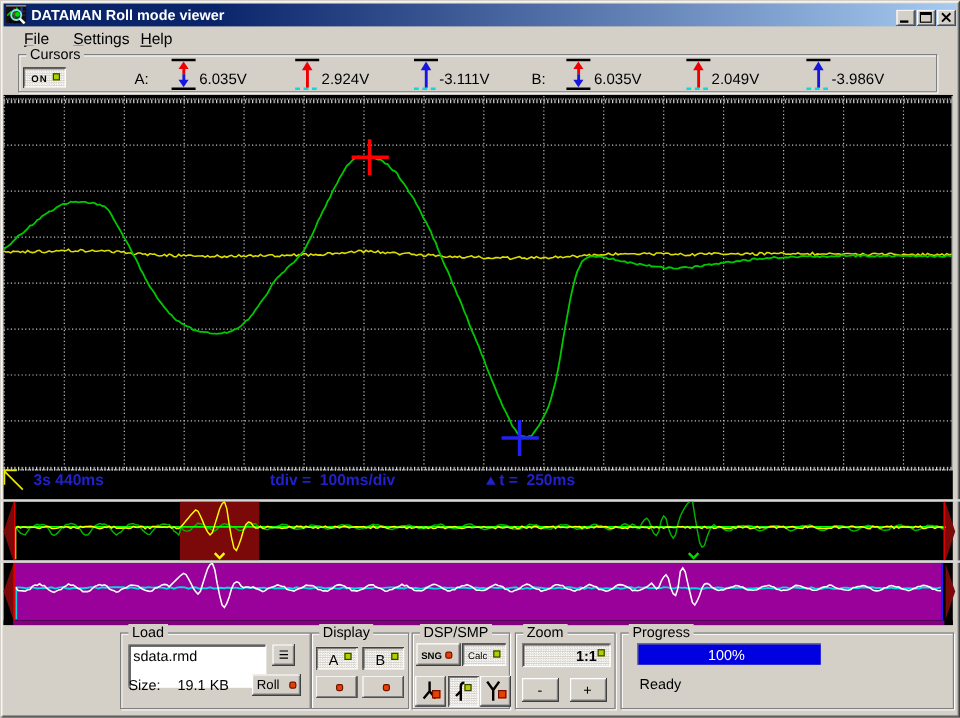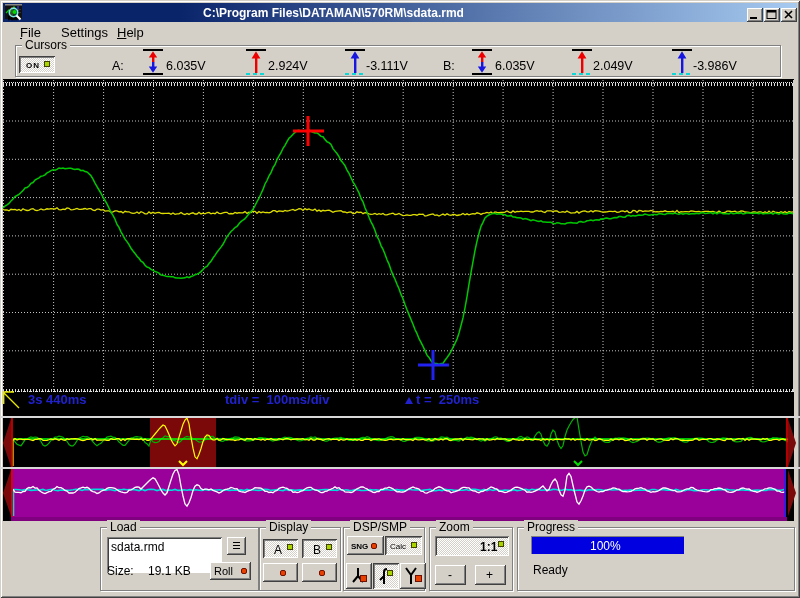--- a/index.html
+++ b/index.html
@@ -35,21 +35,21 @@
    <polyline points="1,9 4,6 6,8 9,3 11,6" stroke="#0c0" stroke-width="1.3" fill="none"></polyline>
    <line x1="7" y1="3" x2="7" y2="13" stroke="#b22" stroke-width="1.5"></line>
    <line x1="13" y1="2" x2="13" y2="7" stroke="#33c" stroke-width="1.5"></line>
    <rect x="10" y="5" width="6" height="1" fill="#333"></rect>
       <rect x="10" y="8" width="6" height="1" fill="#333"></rect>
    <text x="3" y="15.5" font-size="6" font-weight="bold" fill="#000" stroke="#000" stroke-width="0.6">Rm</text>
    <circle cx="8.5" cy="8.5" r="4.2" fill="#063" fill-opacity="0.55" stroke="#7ee8e8" stroke-width="1.6"></circle>
    <circle cx="9.5" cy="8" r="2" fill="#0d0"></circle>
    <line x1="11.5" y1="11.5" x2="15.5" y2="15.5" stroke="#fff" stroke-width="2.2"></line>
  </svg>
- <span class="abs" style="left:200px;top:3px">C:\Program Files\DATAMAN\570RM\sdata.rmd</span>
+ <span class="abs" style="left:23px;top:3px">DATAMAN Roll mode viewer</span>
  <div class="tbtn" style="left:744px"><svg width="16" height="14">
         <rect x="3" y="9" width="7" height="2" fill="#000"></rect>
       </svg></div>
  <div class="tbtn" style="left:761px"><svg width="16" height="14">
         <rect x="3" y="2.5" width="9" height="8" fill="none" stroke="#000" stroke-width="1"></rect>
         <rect x="3" y="2.5" width="9" height="2" fill="#000"></rect>
       </svg></div>
  <div class="tbtn" style="left:778px"><svg width="16" height="14">
         <path d="M4 3 L11 10 M11 3 L4 10" stroke="#000" stroke-width="1.6"></path>
       </svg></div>

